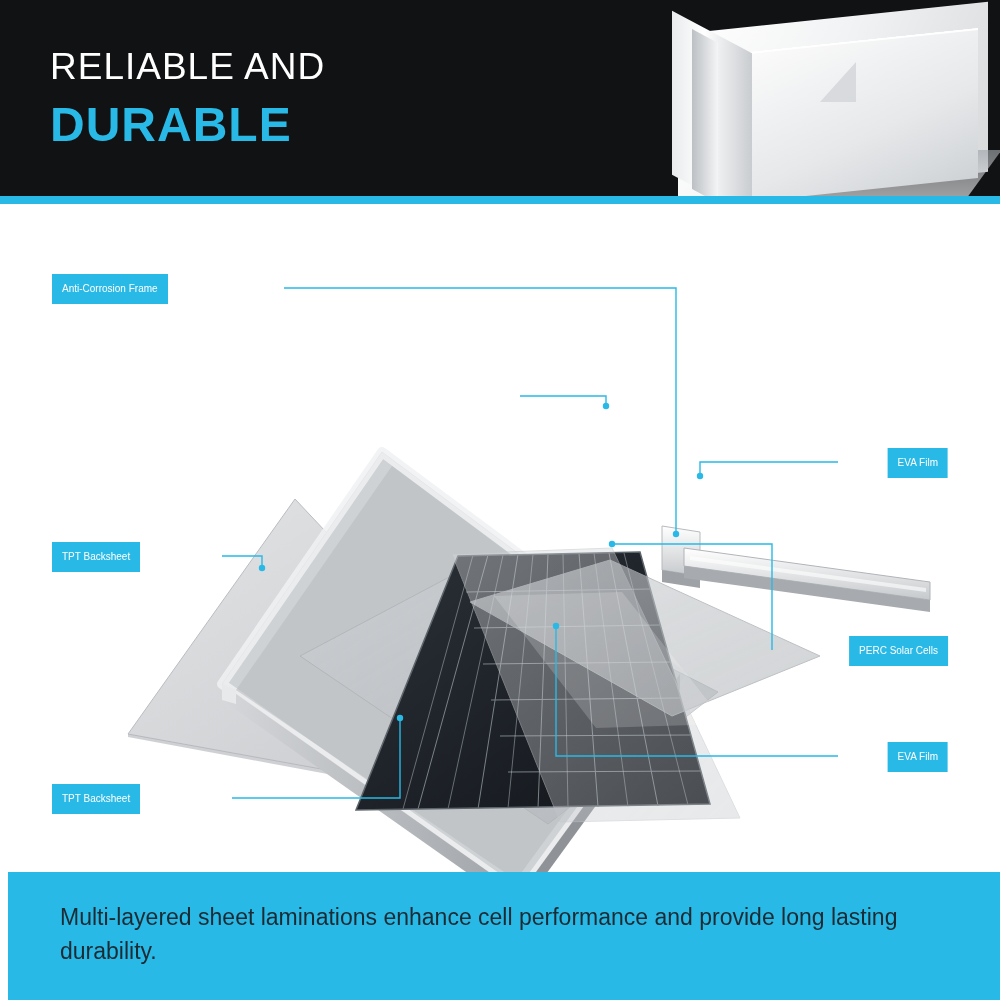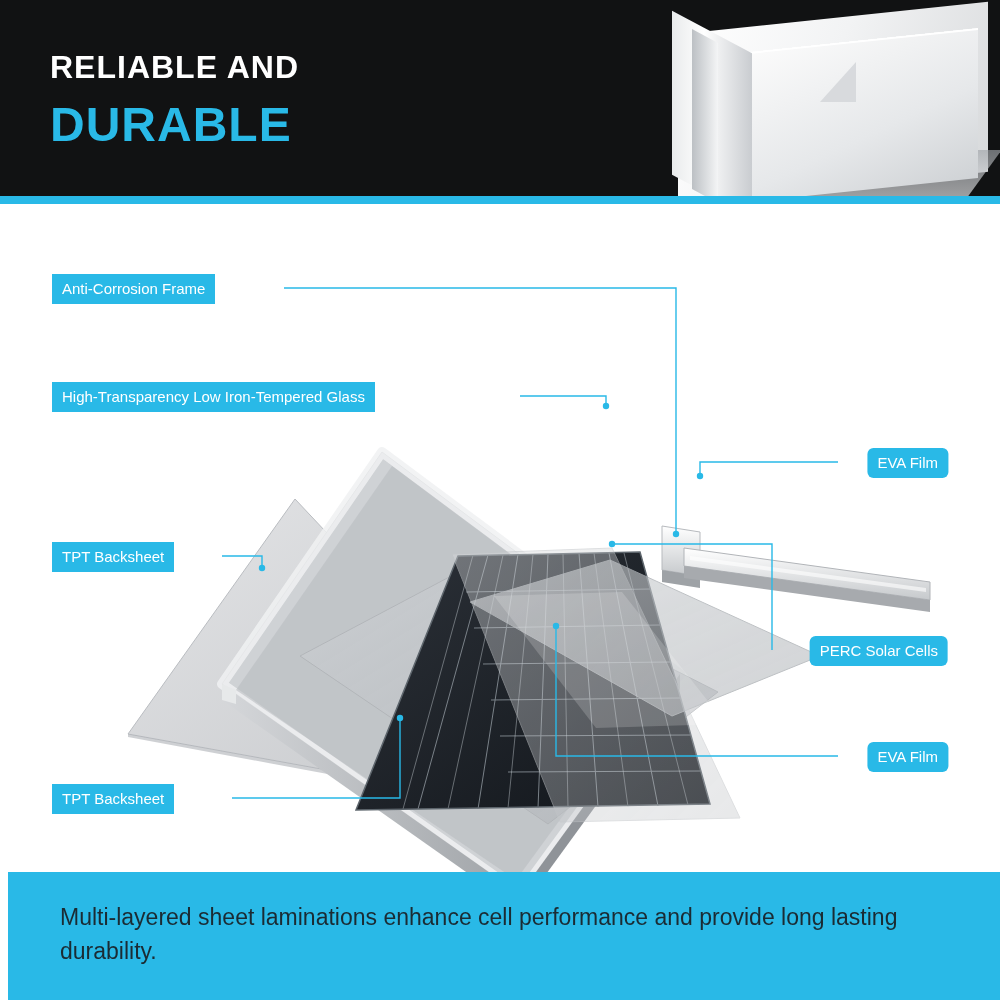--- a/index.html
+++ b/index.html
@@ -12,21 +12,21 @@
   }
   .page{position:relative;width:1000px;height:1000px;overflow:hidden;}
 
   
   .header{
     position:absolute;left:0;top:0;width:1000px;height:196px;
     background:#111213;overflow:hidden;
   }
   .header-title{
     position:absolute;left:50px;top:38px;
-    color:#ffffff;font-size:32px;font-weight:bold;letter-spacing:1px;
+    color:#ffffff;font-size:37px;font-weight:normal;letter-spacing:1px;
     line-height:58px;
   }
   .header-subtitle{
     position:absolute;left:50px;top:96px;
     color:#29b9e7;font-size:48px;font-weight:bold;letter-spacing:1px;
     line-height:58px;
   }
   .header-rule{
     position:absolute;left:0;top:196px;width:1000px;height:8px;background:#29b9e7;
   }
@@ -76,25 +76,25 @@
   }
 
   
   .stage{position:absolute;left:0;top:204px;width:1000px;height:668px;background:#fff;}
   .svg-layer{position:absolute;left:0;top:0;width:1000px;height:668px;}
 
   
   .label{
     position:absolute;
     background:#29b9e7;color:#ffffff;
-    font-size:15px;line-height:17px;
+    font-size:10px;line-height:17px;
     padding:6px 10px 7px 10px;
     white-space:nowrap;
   }
-  .label.right{transform:translateX(-100%);border-radius:6px;}
+  .label.right{transform:translateX(-100%);}
 </style>
 </head>
 <body>
 
 <div class="page">
 
   <div class="header">
     <div class="header-title">RELIABLE AND</div>
     <div class="header-subtitle">DURABLE</div>
 
@@ -216,21 +216,20 @@
         <path d="M838,552 L556,552 L556,422"></path>
         <circle cx="556" cy="422" r="3.2" fill="#29b9e7" stroke="none"></circle>
 
         <path d="M232,594 L400,594 L400,514"></path>
         <circle cx="400" cy="514" r="3.2" fill="#29b9e7" stroke="none"></circle>
       </g>
     </svg>
 
     <div class="label" style="left:52px;top:70px;">Anti-Corrosion Frame</div>
 
-    <div class="label" style="left:52px;top:178px;">High-Transparency Low Iron-Tempered Glass</div>
 
     <div class="label right" style="left:948px;top:244px;">EVA Film</div>
 
     <div class="label" style="left:52px;top:338px;">TPT Backsheet</div>
 
     <div class="label right" style="left:948px;top:432px;">PERC Solar Cells</div>
 
     <div class="label right" style="left:948px;top:538px;">EVA Film</div>
 
     <div class="label" style="left:52px;top:580px;">TPT Backsheet</div>

